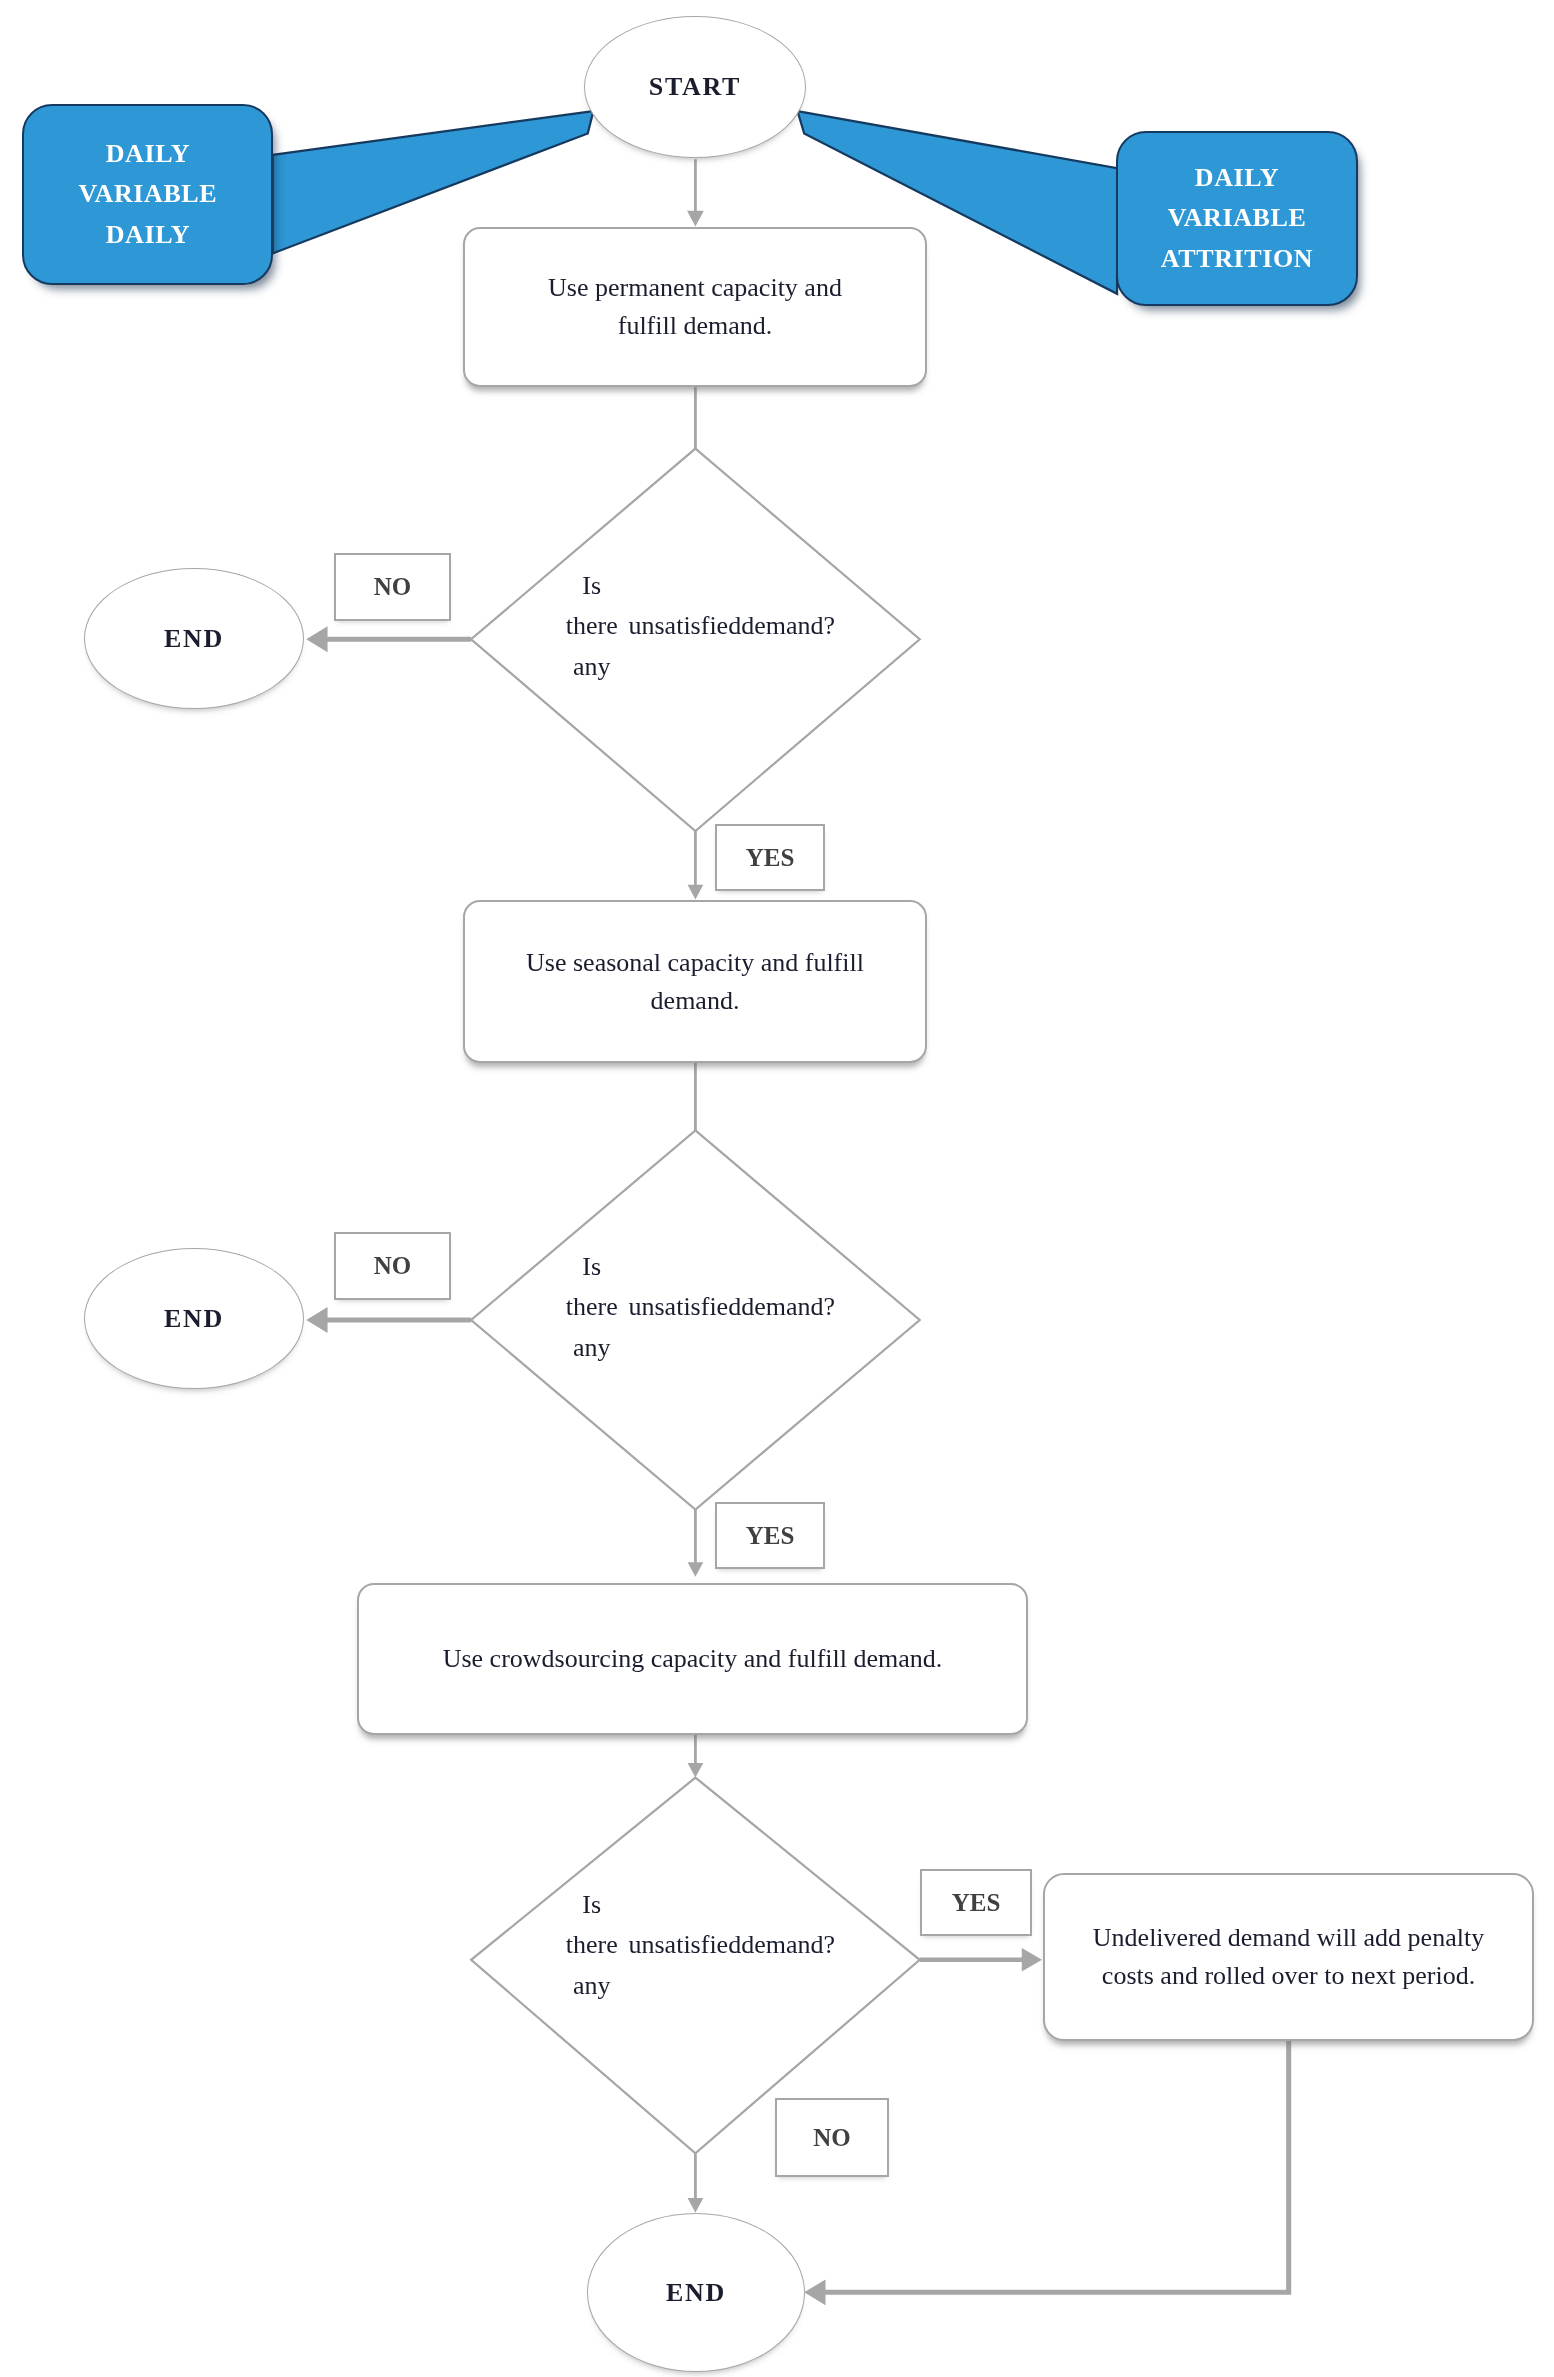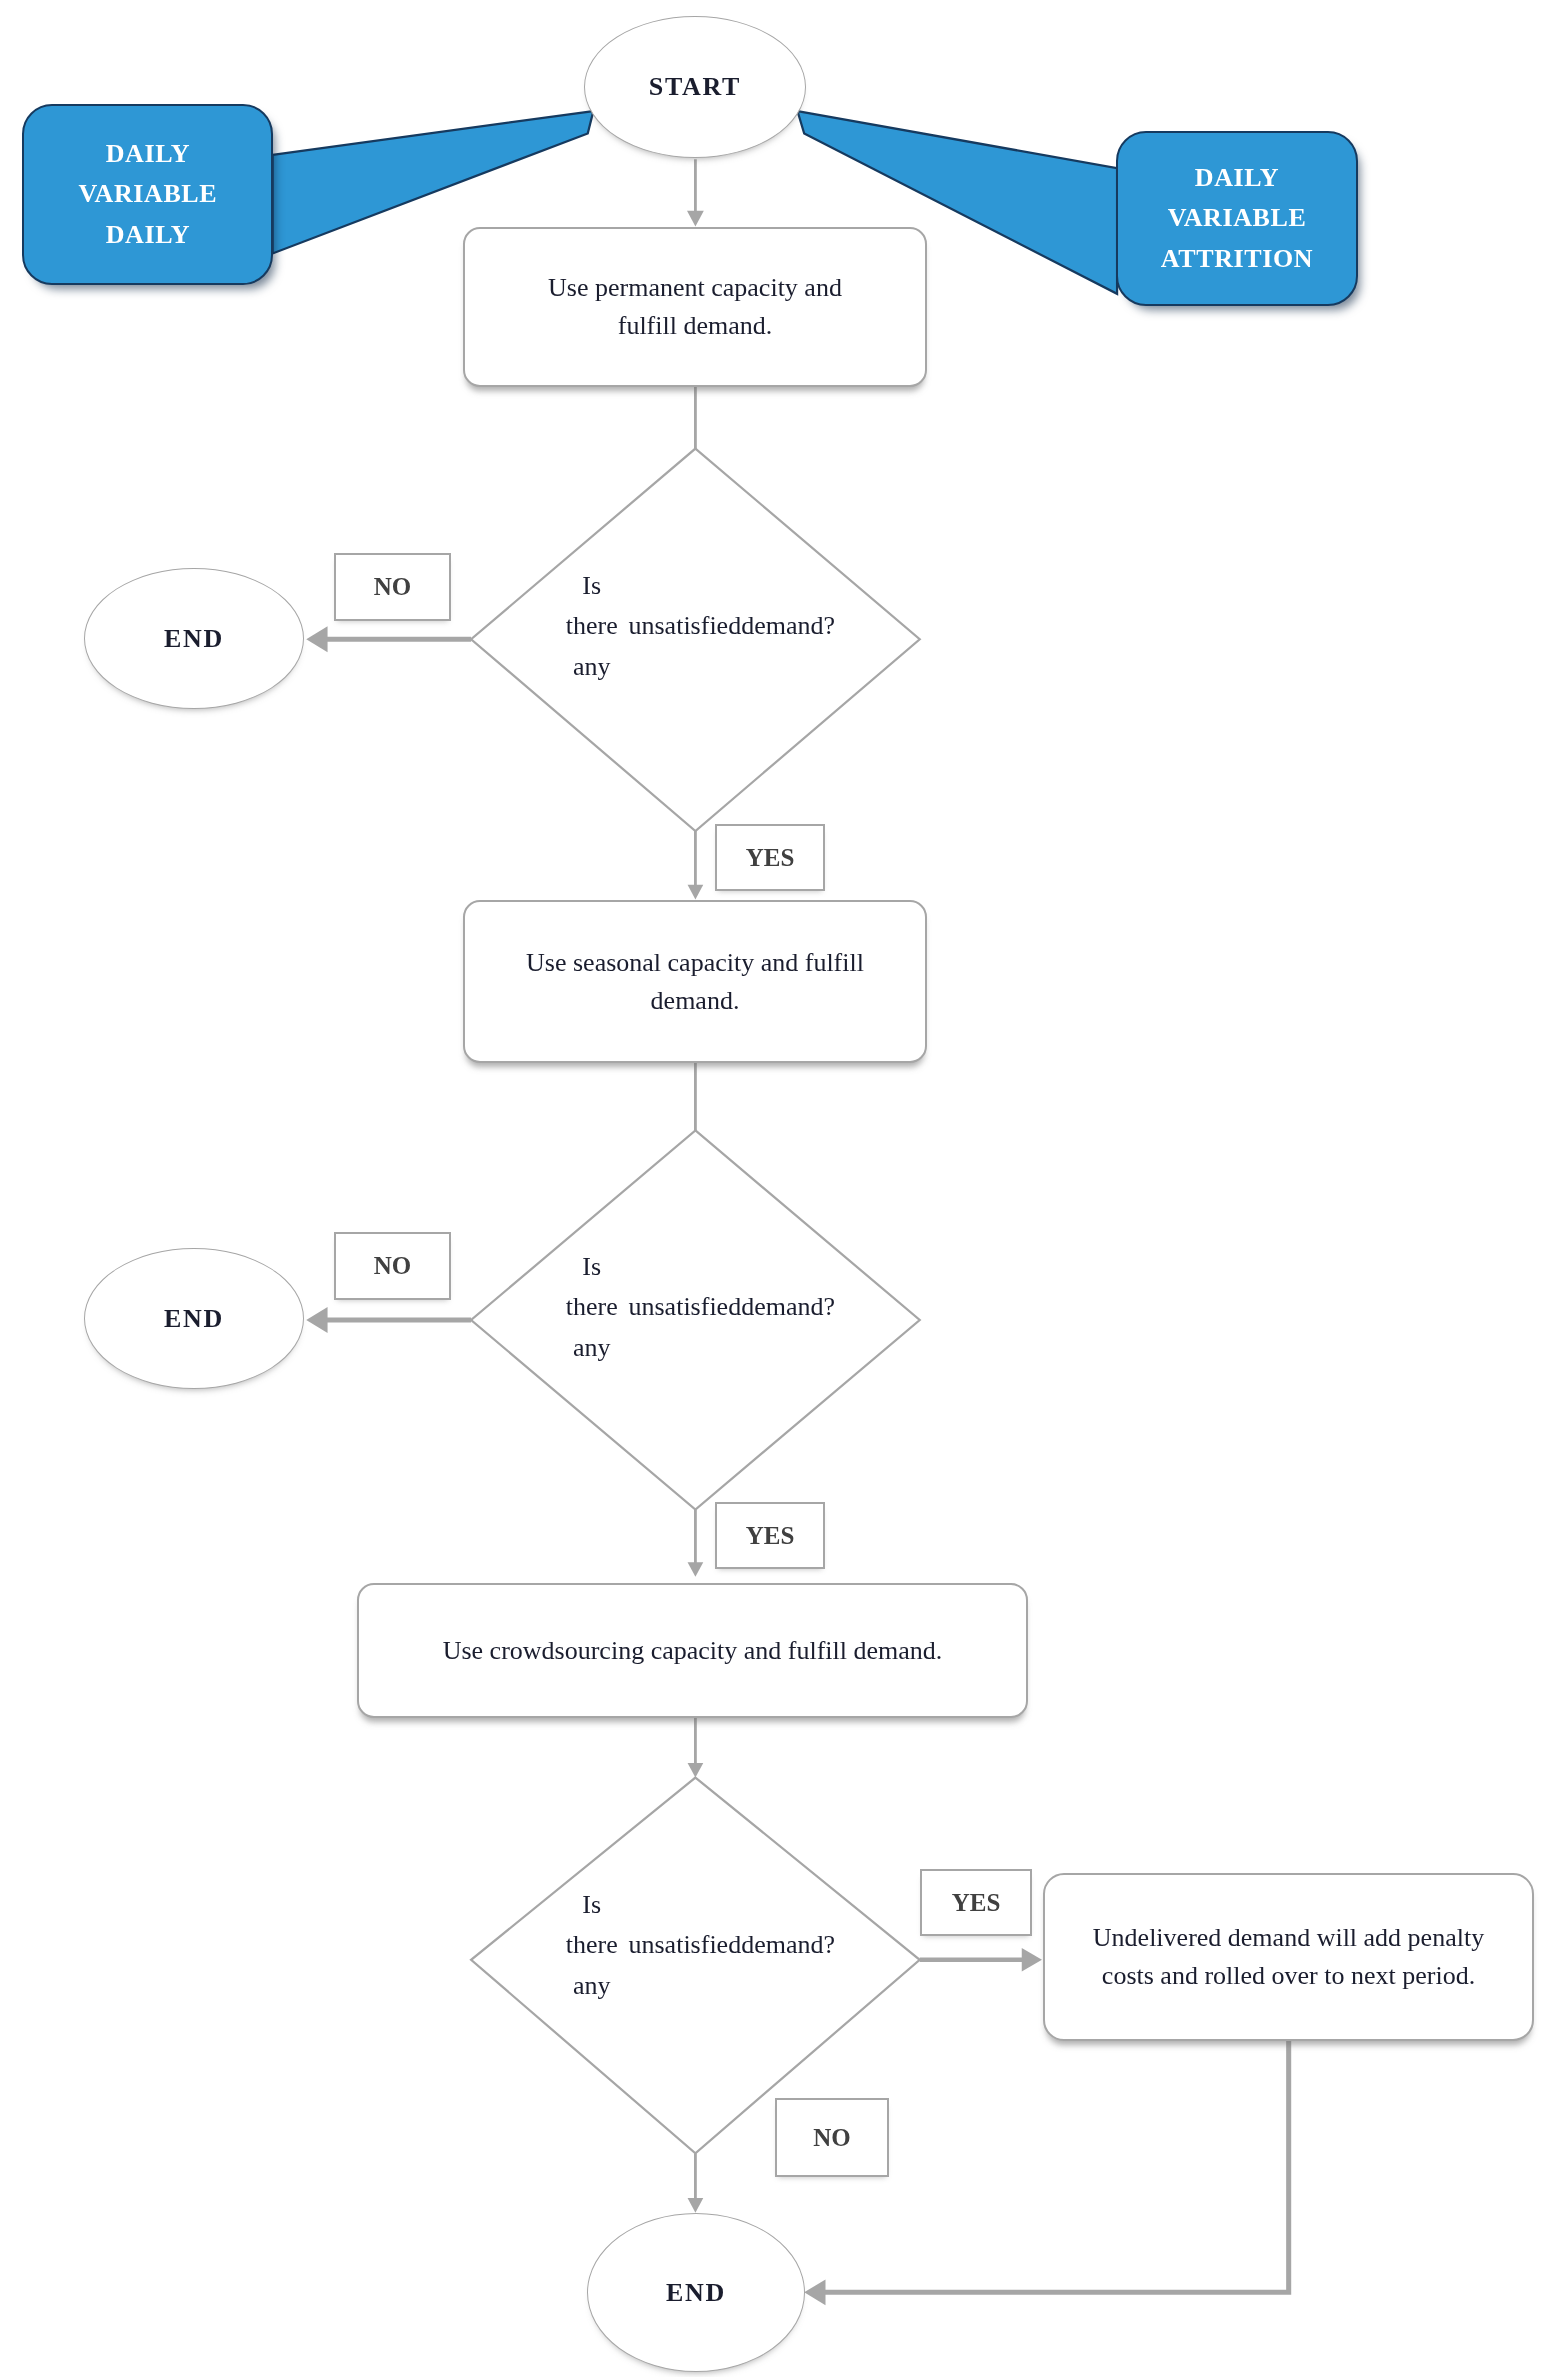--- a/index.html
+++ b/index.html
@@ -152,21 +152,21 @@
   </div>
 
   <div class="node terminator" style="left:84px; top:1248px; width:220px; height:141px;">
     <span>END</span>
   </div>
 
   <div class="lbl" style="left:715px; top:1502px; width:110px; height:67px;">
     <span>YES</span>
   </div>
 
-  <div class="node process" style="left:357px; top:1583px; width:671px; height:135px;">
+  <div class="node process" style="left:357px; top:1583px; width:671px; height:152px;">
     <span>Use crowdsourcing capacity and fulfill demand.</span>
   </div>
 
   <div class="dtext" style="left:555px; top:1884px; width:280px; height:123px;">
     <div>Is there any</div>
     <div>unsatisfied</div>
     <div>demand?</div>
   </div>
 
   <div class="lbl" style="left:920px; top:1869px; width:112px; height:67px;">

